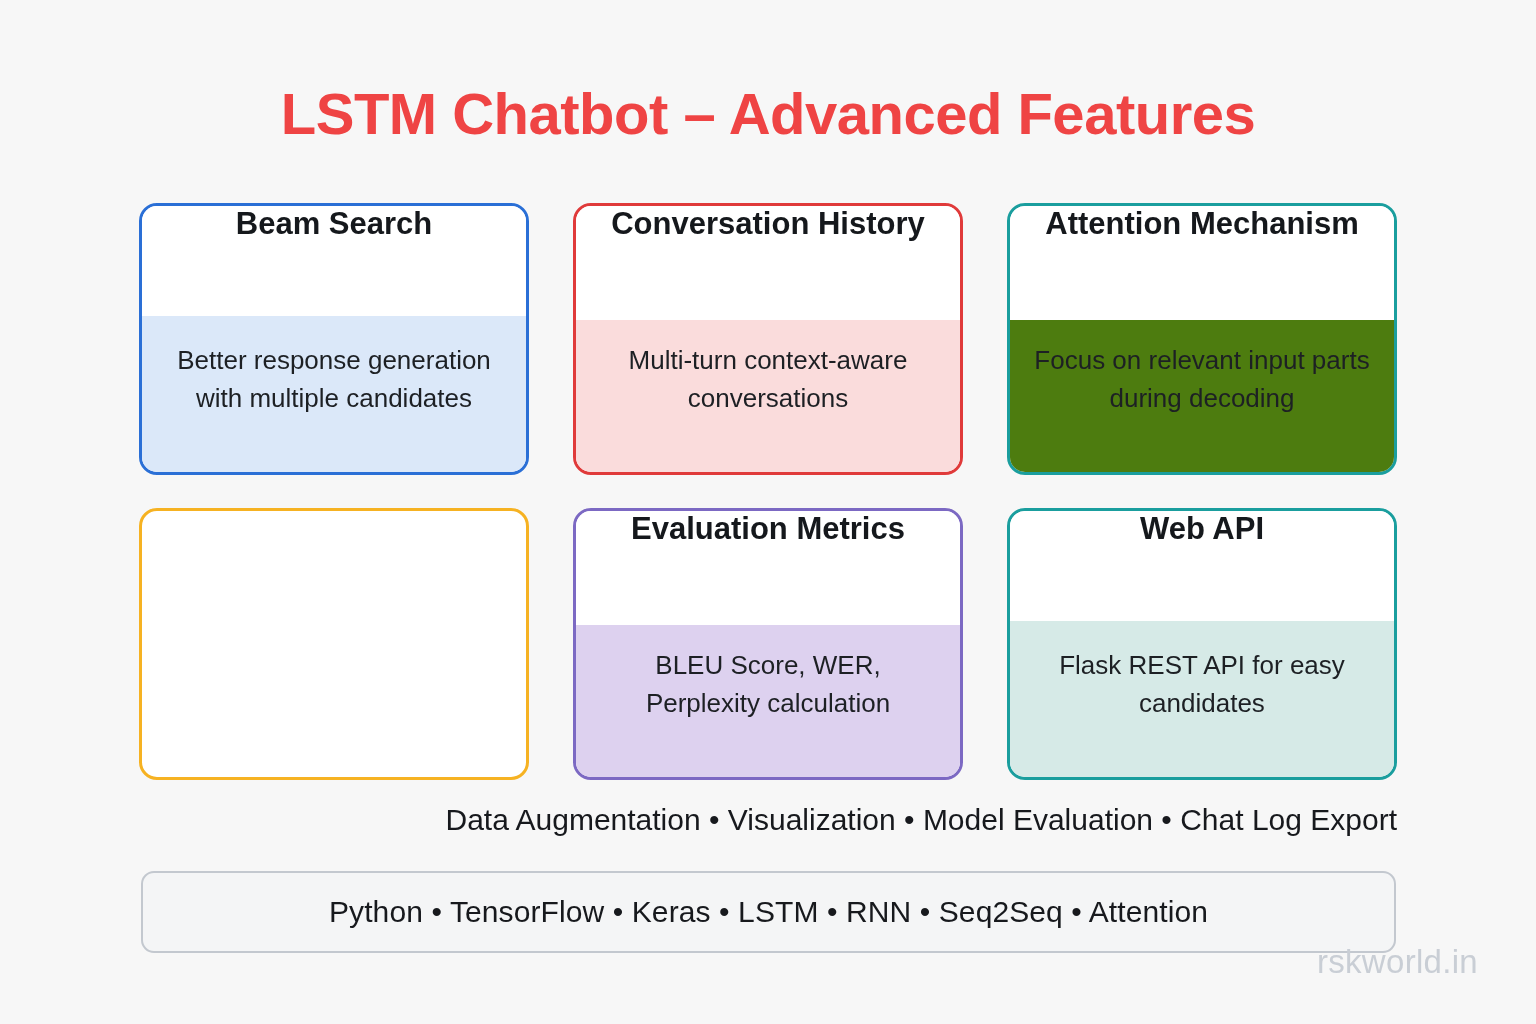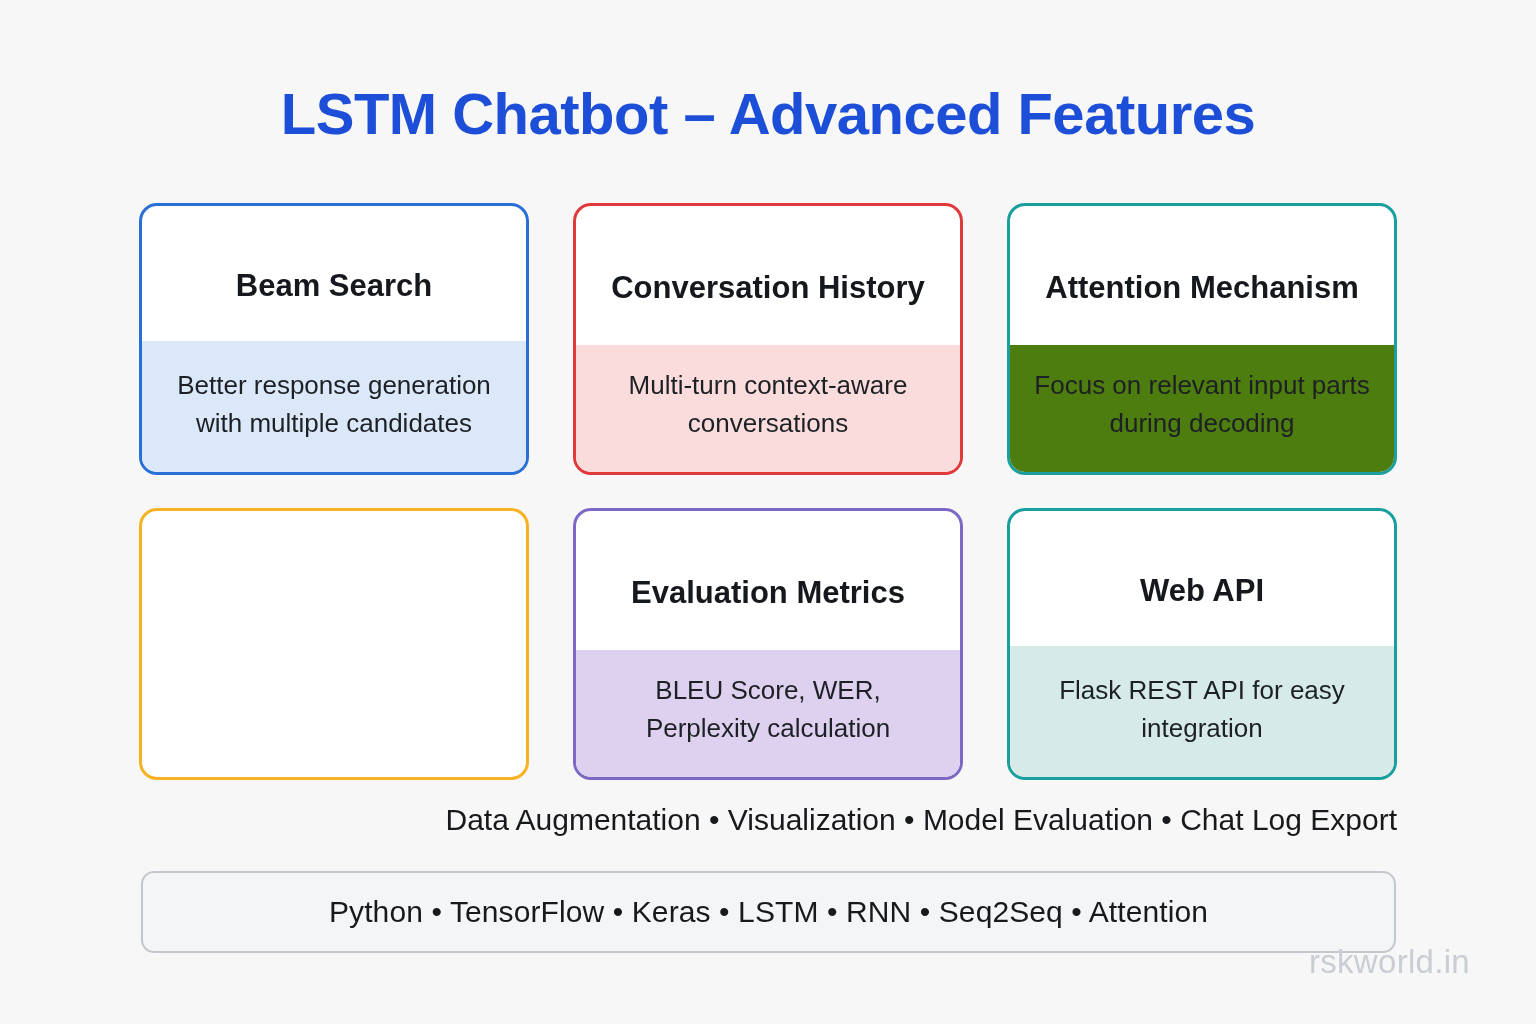--- a/index.html
+++ b/index.html
@@ -24,21 +24,21 @@
 
   
   .page-title {
     position: absolute;
     left: 0;
     top: 84px;
     width: 1536px;
     text-align: center;
     font-size: 58px;
     font-weight: bold;
-    color: #1d4ed8;
+    color: #ef4444;
     letter-spacing: -0.5px;
     line-height: 1.05;
   }
 
   
   .card-grid {
     position: absolute;
     left: 139px;
     top: 203px;
     width: 1258px;
@@ -57,26 +57,24 @@
     overflow: hidden;
     display: flex;
     flex-direction: column;
     box-sizing: border-box;
   }
 
   .card-head {
     flex: 0 0 auto;
     background: #ffffff;
     display: flex;
-    align-items: center;
     justify-content: center;
     text-align: center;
     padding: 0 14px;
     box-sizing: border-box;
-    margin-top: 25px;
   }
 
   .card-title {
     font-size: 31px;
     font-weight: bold;
     color: #15181c;
     line-height: 1.18;
   }
 
   .card-body {
@@ -130,21 +128,21 @@
 
   .tech-text {
     font-size: 30px;
     color: #17191d;
     letter-spacing: 0.1px;
   }
 
   
   .watermark {
     position: absolute;
-    right: 66px;
+    right: 58px;
     top: 943px;
     font-size: 33px;
     color: #c9ced5;
     letter-spacing: 0.3px;
   }
 </style>
 </head>
 <body style="background: rgb(247, 247, 247);">
 
 <div class="page">
@@ -184,21 +182,21 @@
         </div>
         <div class="card-body" style="background: rgb(221, 209, 239);">
           <div class="card-desc">BLEU Score, WER, Perplexity calculation</div>
         </div>
       </div>
       <div class="feature-card lines-1" style="border-color: rgb(26, 158, 158);">
         <div class="card-head">
           <div class="card-title">Web API</div>
         </div>
         <div class="card-body" style="background: rgb(214, 234, 231);">
-          <div class="card-desc">Flask REST API for easy integration</div>
+          <div class="card-desc">Flask REST API for easy candidates</div>
         </div>
       </div>
     </div>
 
   <div class="feature-line">Data Augmentation • Visualization • Model Evaluation • Chat Log Export</div>
 
   <div class="tech-bar" style="border-color: rgb(195, 200, 207);">
     <span class="tech-text">Python • TensorFlow • Keras • LSTM • RNN • Seq2Seq • Attention</span>
   </div>
 

